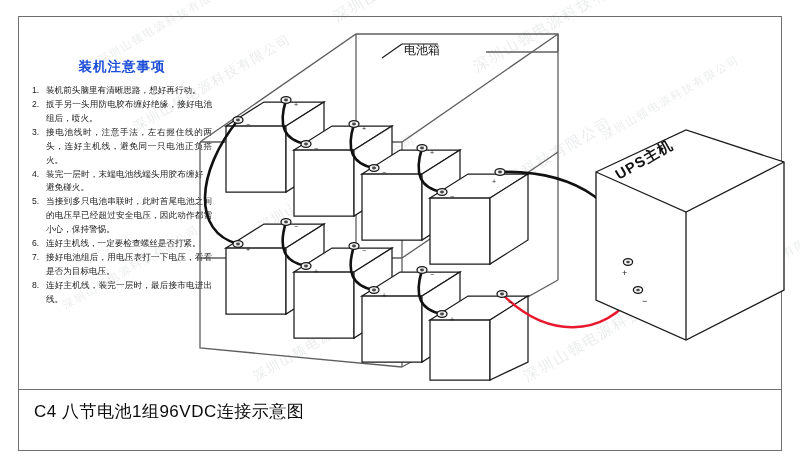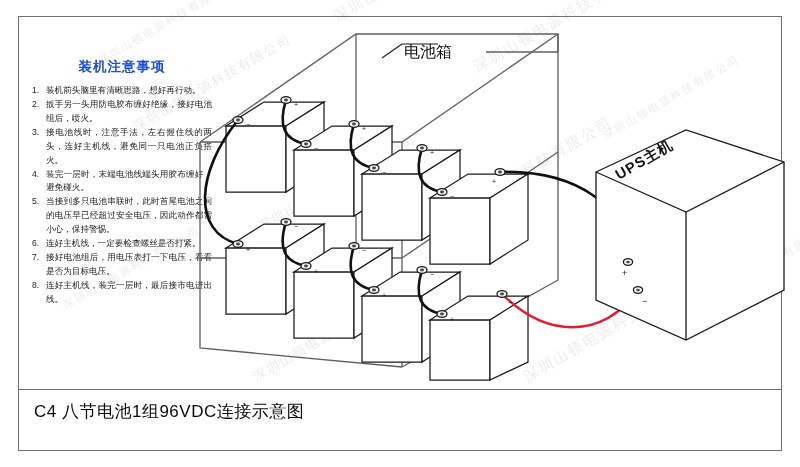--- a/index.html
+++ b/index.html
@@ -25,21 +25,21 @@
 
   
   .caption{position:absolute;left:34px;top:400px;font-size:17px;font-weight:400;
         color:#0a0a0a;letter-spacing:.5px;white-space:nowrap;}
 
   
   .diagram{position:absolute;left:186px;top:22px;width:600px;height:360px;}
 
   
   .lbl{position:absolute;font-size:11.5px;color:#111;white-space:nowrap;}
-  .lbl-cabinet{left:404px;top:42px;font-size:16px;}
+  .lbl-cabinet{left:404px;top:42px;font-size:12px;}
   .lbl-ups{left:612px;top:168px;font-size:14.5px;font-weight:700;
         transform:rotate(-30.5deg);transform-origin:left top;letter-spacing:1px;}
 
   
   .wm-layer{position:absolute;left:0;top:0;width:800px;height:467px;
         overflow:hidden;pointer-events:none;}
   .wm{position:absolute;white-space:nowrap;color:#9aa0a6;opacity:.22;
         font-size:13px;letter-spacing:2px;
         transform:rotate(-30deg);transform-origin:left top;}
   .wm.big{font-size:15px;opacity:.2;}

